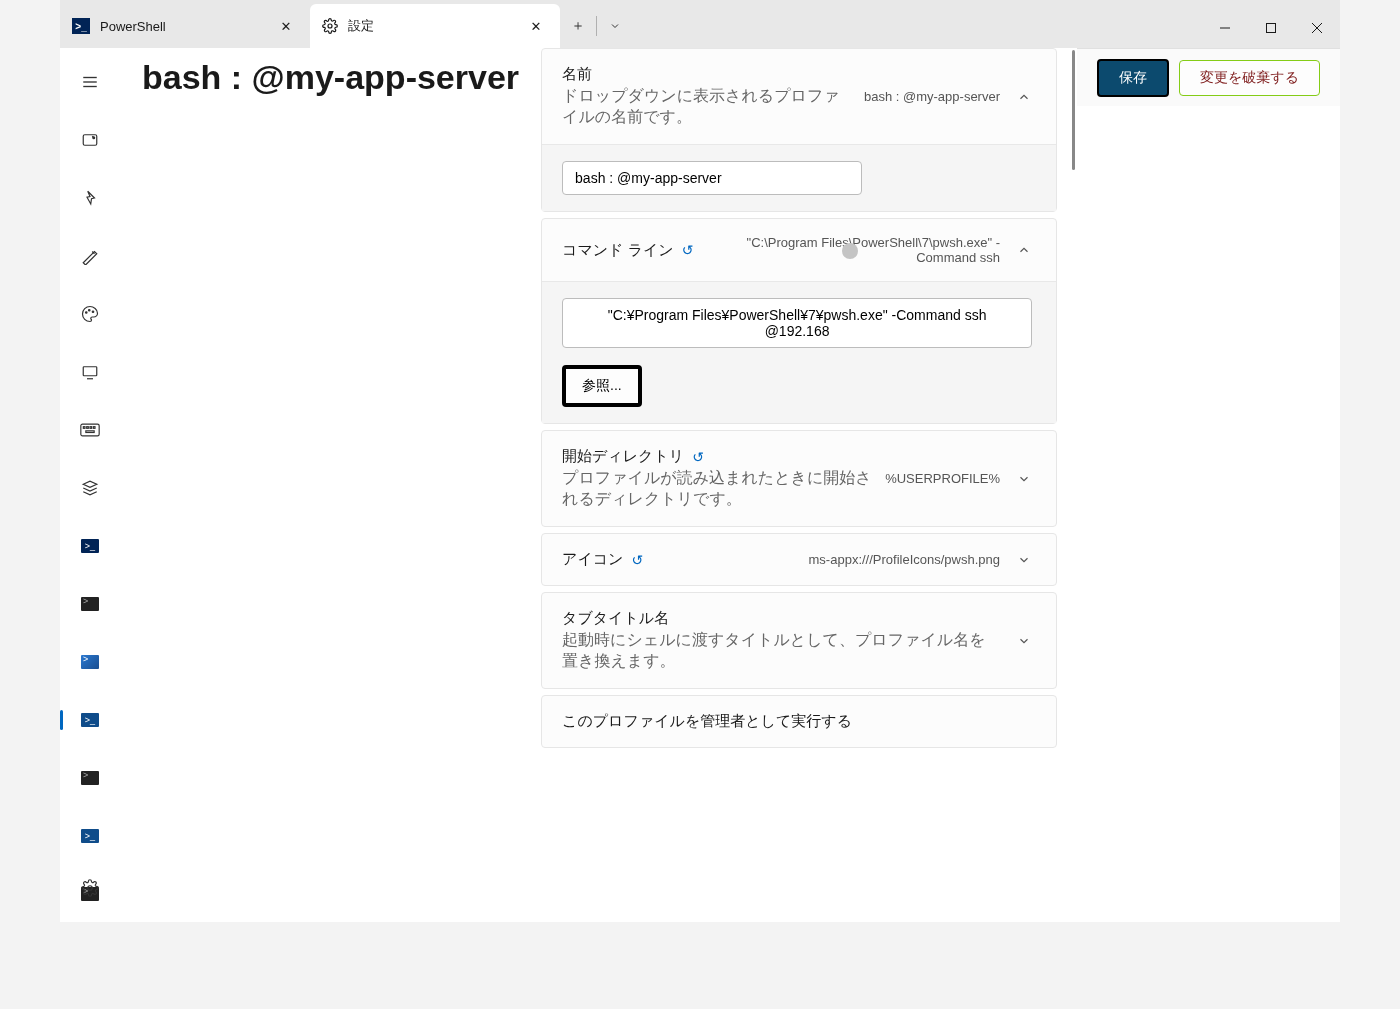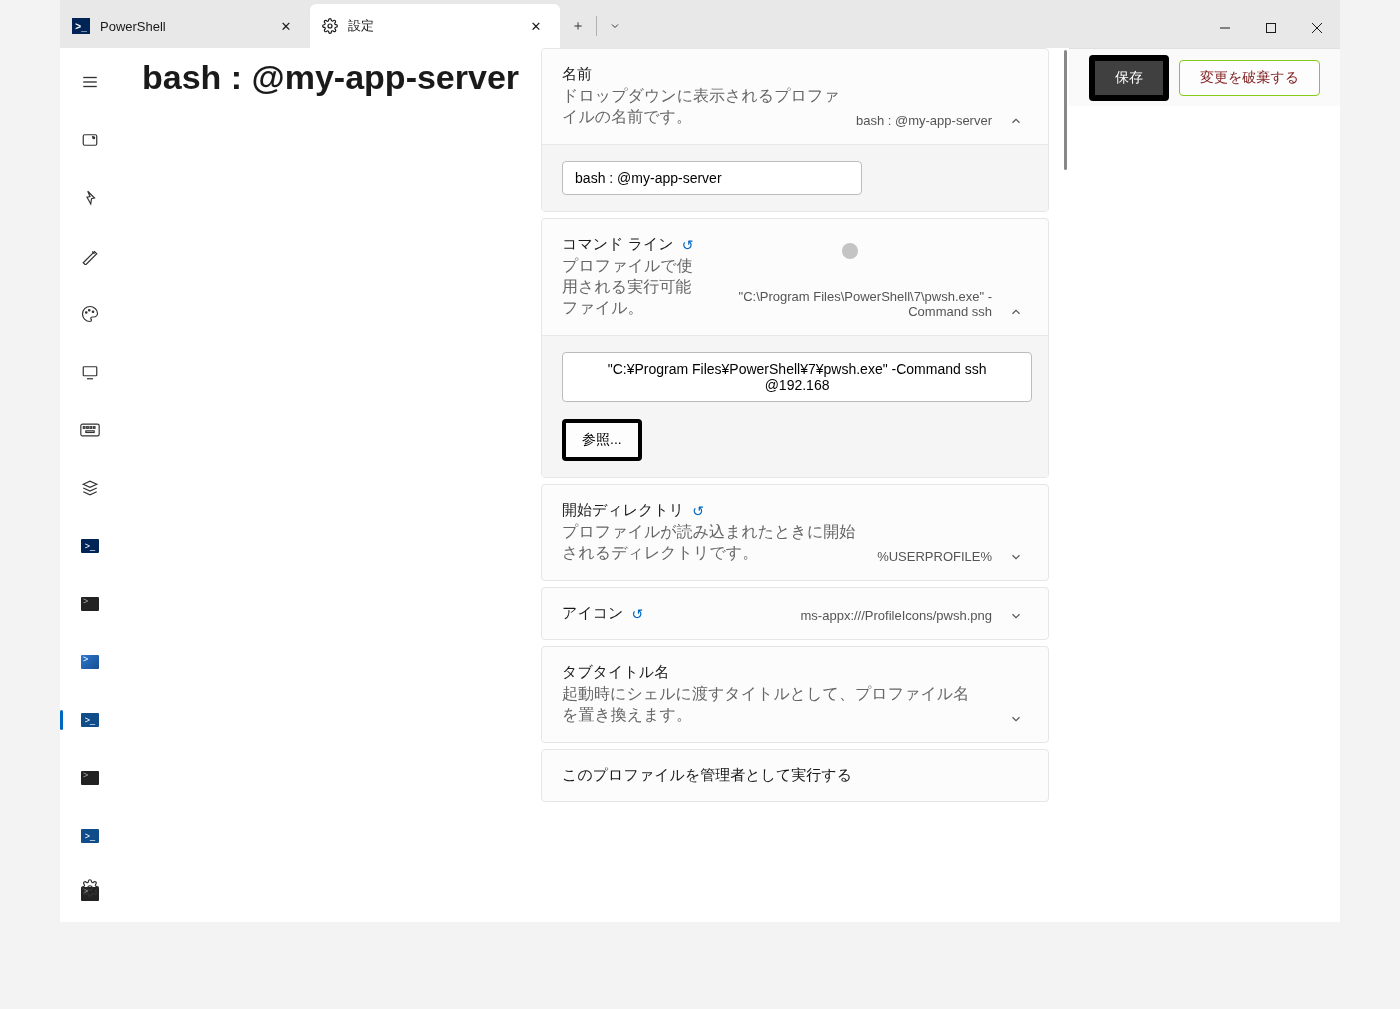--- a/index.html
+++ b/index.html
@@ -150,21 +150,21 @@
       margin: 0 10px 6px 0;
       border: 1px solid #e6e6e6;
       border-radius: 4px;
       background: #fcfcfc;
     }
     .card.expanded .card-body {
       display: block;
     }
     .card-head {
       display: flex;
-      align-items: flex-end;
+      align-items: center;
       padding: 16px 20px;
       cursor: pointer;
       gap: 12px;
     }
     .card-text { flex: 1; }
     .card-title {
       font-size: 15px;
       display: flex;
       align-items: center;
       gap: 8px;
@@ -234,23 +234,23 @@
       background: #fafafa;
     }
     .btn {
       padding: 8px 20px;
       border-radius: 4px;
       font-size: 14px;
       cursor: pointer;
       font-family: inherit;
     }
     .btn-primary {
-      background: #404040;
+      background: #0c4a6e;
       color: #fff;
-      border: 6px solid #000000;
+      border: 2px solid #000000;
     }
     .btn-secondary {
       background: #fdfdfd;
       border: 1px solid #84cc16;
       color: #7f1d1d;
     }
     .cloud-dot {
       position: absolute;
       left: 390px;
       top: 292px;
@@ -457,21 +457,20 @@
         </div>
       </div>
 
       <div class="card expanded" style="position:relative">
         <div class="card-head">
           <div class="card-text">
             <div class="card-title">
               <span>コマンド ライン</span>
               <span class="reset-icon">↺</span>
             </div>
-            <div class="card-desc">プロファイルで使用される実行可能ファイル。</div>
           </div>
           <div class="card-value">"C:\Program Files\PowerShell\7\pwsh.exe" -Command ssh</div>
           <div class="card-chev">
             <svg width="14" height="14" viewBox="0 0 24 24" fill="none" stroke="currentColor" stroke-width="2">
                 <polyline points="18 15 12 9 6 15"></polyline>
               </svg>
           </div>
         </div>
         <div class="cloud-dot" style="left:300px; top:24px"></div>
         <div class="card-body">

